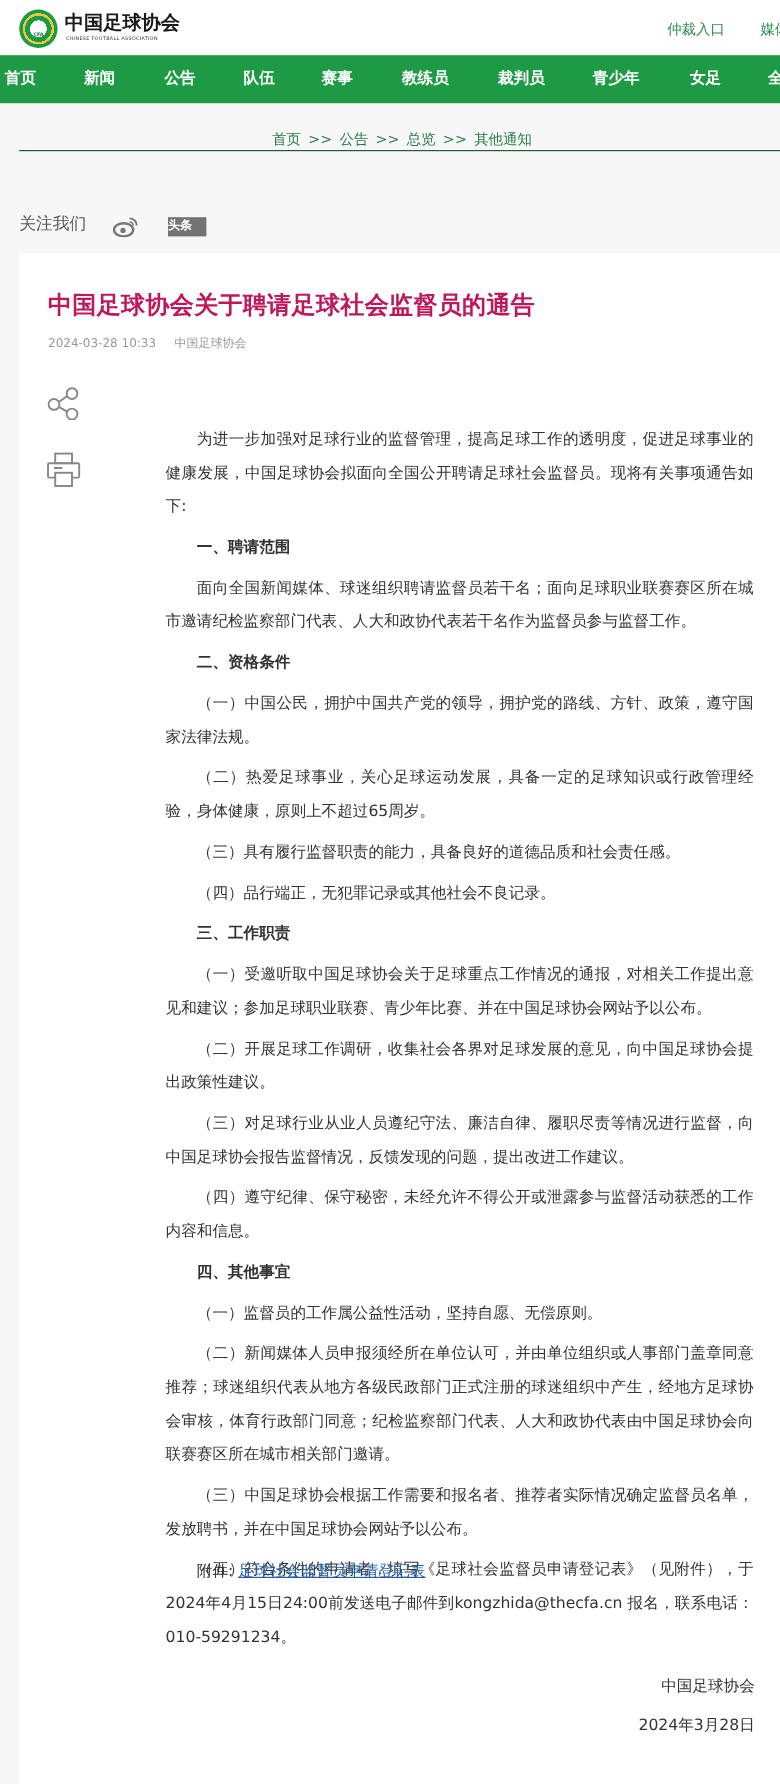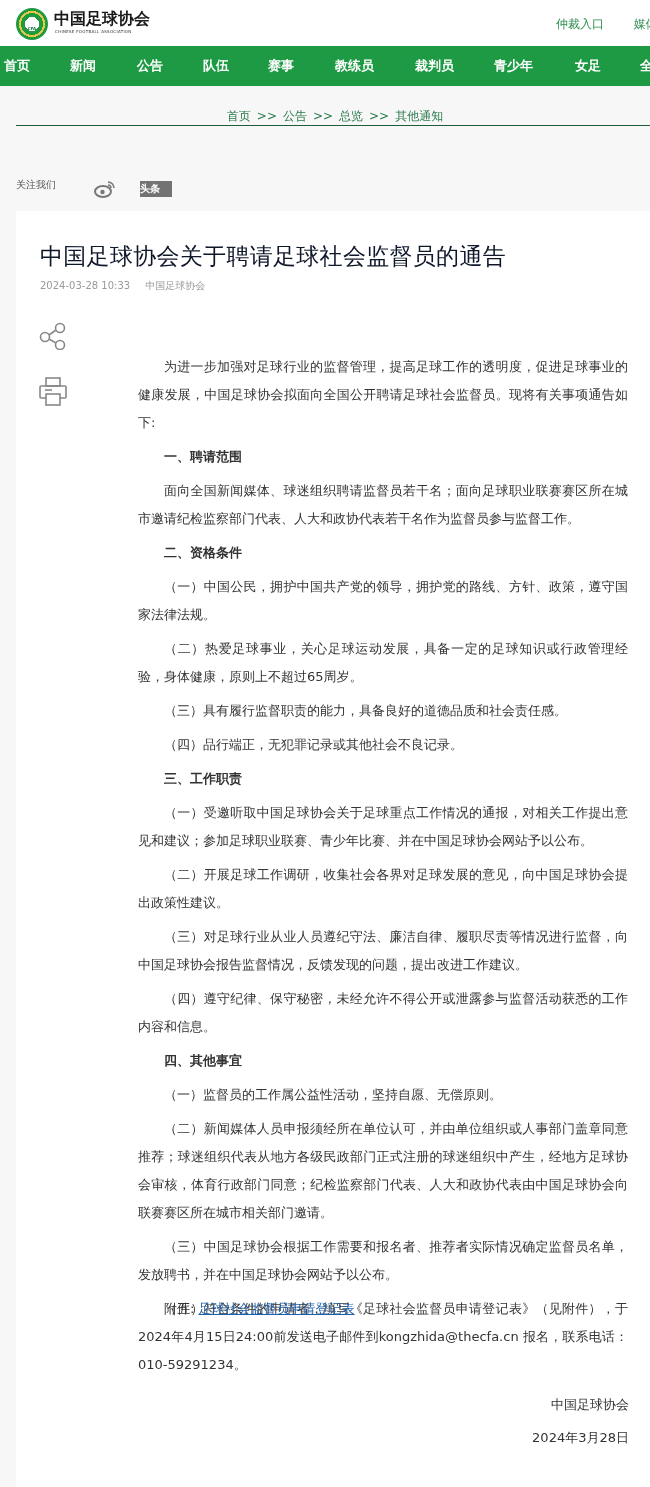--- a/index.html
+++ b/index.html
@@ -47,36 +47,36 @@
 
   
   .breadcrumb {
     position: absolute; left: 16px; top: 100px; width: 634px; height: 26px;
     border-bottom: 1px solid #1c5e3a;
     font-size: 12px; color: #2a7a4b; padding-left: 4px; line-height: 32px; text-align: center;
   }
   .breadcrumb .sep { color: #2a7a4b; margin: 0 6px; }
 
   
-  .follow { position: absolute; left: 16px; top: 178px; font-size: 10px; color: #555; }
+  .follow { position: absolute; left: 16px; top: 178px; font-size: 14px; color: #555; }
   .weibo-icon { position: absolute; left: 94px; top: 180px; width: 22px; height: 18px; }
   .toutiao-icon {
     position: absolute; left: 140px; top: 181px; width: 32px; height: 16px;
     background: #737373; color: #fff; font-size: 10px; font-weight: bold;
     line-height: 16px;
   }
 
   
   .card {
     position: absolute; left: 16px; top: 211px; width: 634px; height: 1276px;
     background: #ffffff;
   }
   .title {
     position: absolute; left: 40px; top: 241px;
-    font-size: 23px; font-weight: normal; color: #0f172a; letter-spacing: 0.3px;
+    font-size: 20px; font-weight: bold; color: #be185d; letter-spacing: 0.3px;
   }
   .meta { position: absolute; left: 40px; top: 279px; font-size: 10px; color: #999; }
   .meta .src { margin-left: 12px; }
 
   .share-icon { position: absolute; left: 38px; top: 322px; width: 30px; height: 28px; }
   .print-icon { position: absolute; left: 38px; top: 376px; width: 30px; height: 32px; }
 
   .content {
     position: absolute; left: 138px; top: 322px; width: 490px;
     font-size: 13px; color: #333; line-height: 28px; margin-top: 31px;

